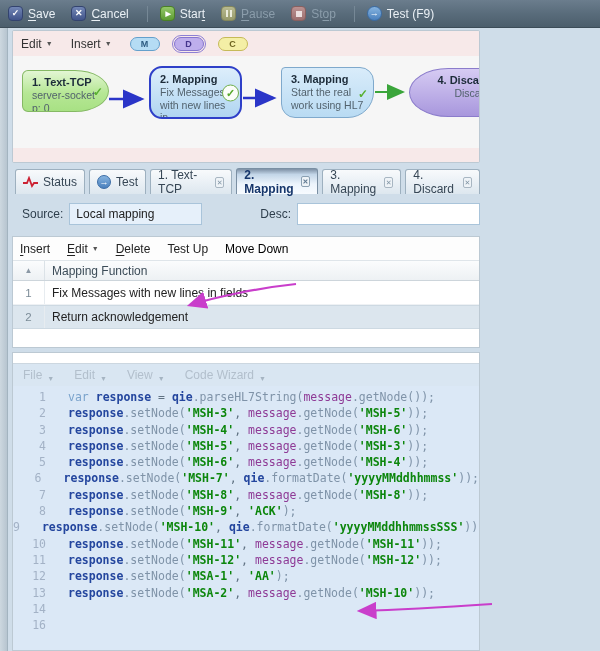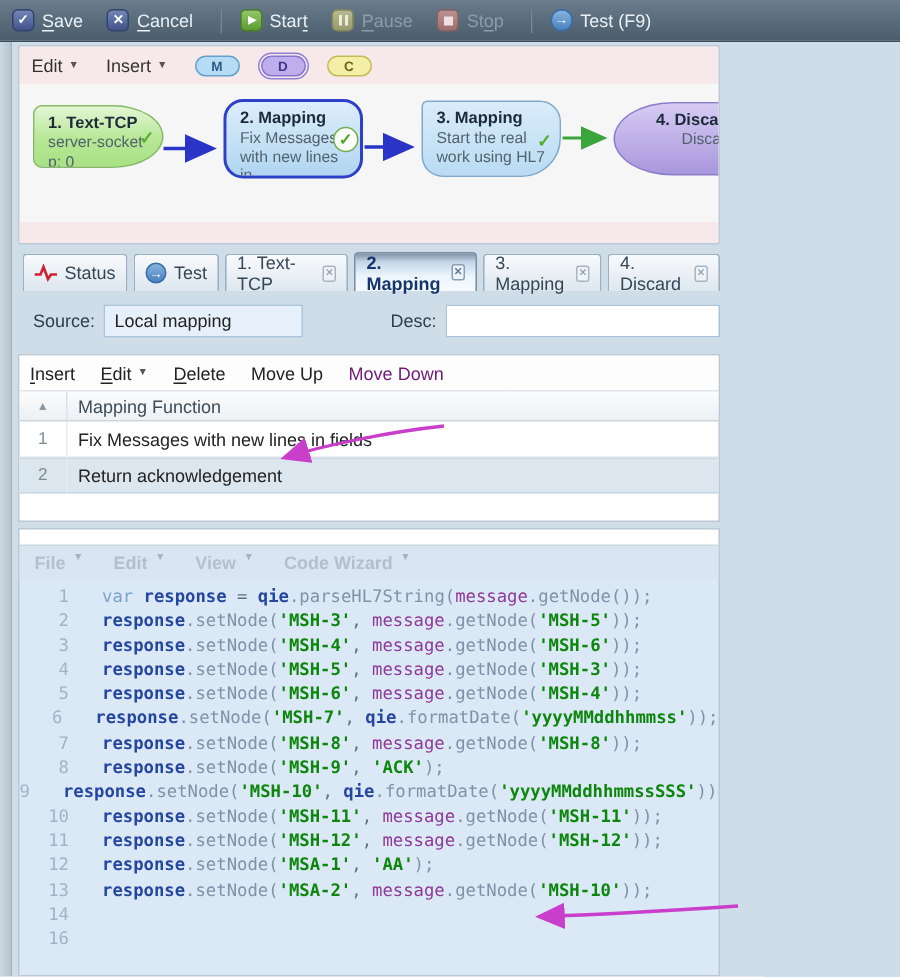--- a/index.html
+++ b/index.html
@@ -85,37 +85,37 @@
   .source-value { width:133px; height:22px; background:#e6f0fa; border:1px solid #a9c4da;
     padding:3px 6px; color:#222; }
   .desc-label { margin-left:58px; }
   .desc-input { flex:1; height:22px; background:#fff; border:1px solid #a9c4da; padding:0 5px;
     font-family:"Liberation Sans",sans-serif; font-size:12px; }
 
   
   .table-panel { margin-top:2px; height:112px; background:#fff; border:1px solid #bcc9d3; overflow:hidden; }
   .list-toolbar { height:23px; display:flex; align-items:center; padding-left:7px; background:#fdfdfd; }
   .ltb-item { margin-right:17px; color:#222; cursor:pointer; display:flex; align-items:center; gap:4px; }
-  .ltb-item.disabled { color:#701a75; cursor:default;text-align:right; }
+  .ltb-item.disabled { color:#000000; cursor:default;text-align:right; }
   .grid-header { height:21px; background:linear-gradient(180deg,#fbfcfd,#edf1f4); border-top:1px solid #dfe5ea;
     border-bottom:1px solid #cdd5db; display:flex; align-items:center; }
   .numcol { width:32px; text-align:center; color:#8a98a5; border-right:1px solid #dbe2e7;
     align-self:stretch; display:flex; align-items:center; justify-content:center; }
   .grid-header .numcol { font-size:8px; color:#8a98a5; }
   .headlabel { padding-left:7px; color:#3c4c58; }
   .grid-row { height:24px; display:flex; align-items:center; border-bottom:1px solid #eef1f4; cursor:pointer; }
   .grid-row .numcol { color:#7b8b97; font-size:11.5px; border-right:1px solid #e7ecf0; }
   .grid-row .celltext { padding-left:7px; color:#222; }
   .grid-row.selected { background:#dce6ee; border-top:1px solid #cdd9e2; border-bottom:1px solid #cdd9e2; }
 
   
   .code-panel { margin-top:4px; flex:1; border:1px solid #bcc9d3; display:flex; flex-direction:column; overflow:hidden; background:#dbe8f6; }
   .code-top-strip { height:11px; background:#fff; border-bottom:1px solid #ccd7e0; }
   .code-menubar { height:22px; background:#d9e6f2; display:flex; align-items:center; padding-left:10px; }
-  .cmenu { display:flex; align-items:flex-start; gap:5px; margin-right:20px; color:#b2bfcc; cursor:pointer;font-weight:bold; }
+  .cmenu { display:flex; align-items:flex-end; gap:5px; margin-right:20px; color:#b2bfcc; cursor:pointer; }
   .cmenu .caret { color:#a5b4c2; }
   .code-area { flex:1; padding-top:3px; font-family:"DejaVu Sans Mono", monospace; font-size:11.5px; overflow:hidden; }
   .code-line { display:flex; height:16.3px; line-height:16.3px; white-space:pre; }
   .code-line .ln { width:46px; padding-right:13px; text-align:right; color:#a3b2c6; }
   .code-line .ct { padding-left:9px; }
   .tok-kw { color:#7aa3cc; }
   .tok-id { color:#24469e; font-weight:bold; }
   .tok-msg { color:#8e3a96; font-weight:normal; }
   .tok-str { color:#0c860c; font-weight:bold; }
   .tok-mt { color:#7f93a8; }
@@ -265,21 +265,21 @@
             <span><u>I</u>nsert</span>
           </div>
           <div class="ltb-item">
             <span><u>E</u>dit</span>
             <span class="caret">▼</span>
           </div>
           <div class="ltb-item">
             <span><u>D</u>elete</span>
           </div>
           <div class="ltb-item">
-            <span>Move Up</span>
+            <span>Test Up</span>
           </div>
           <div class="ltb-item disabled">
             <span>Move Down</span>
           </div>
         </div>
       <div class="grid-header">
         <span class="numcol">▲</span>
         <span class="headlabel">Mapping Function</span>
       </div>
       <div id="grid-body">

